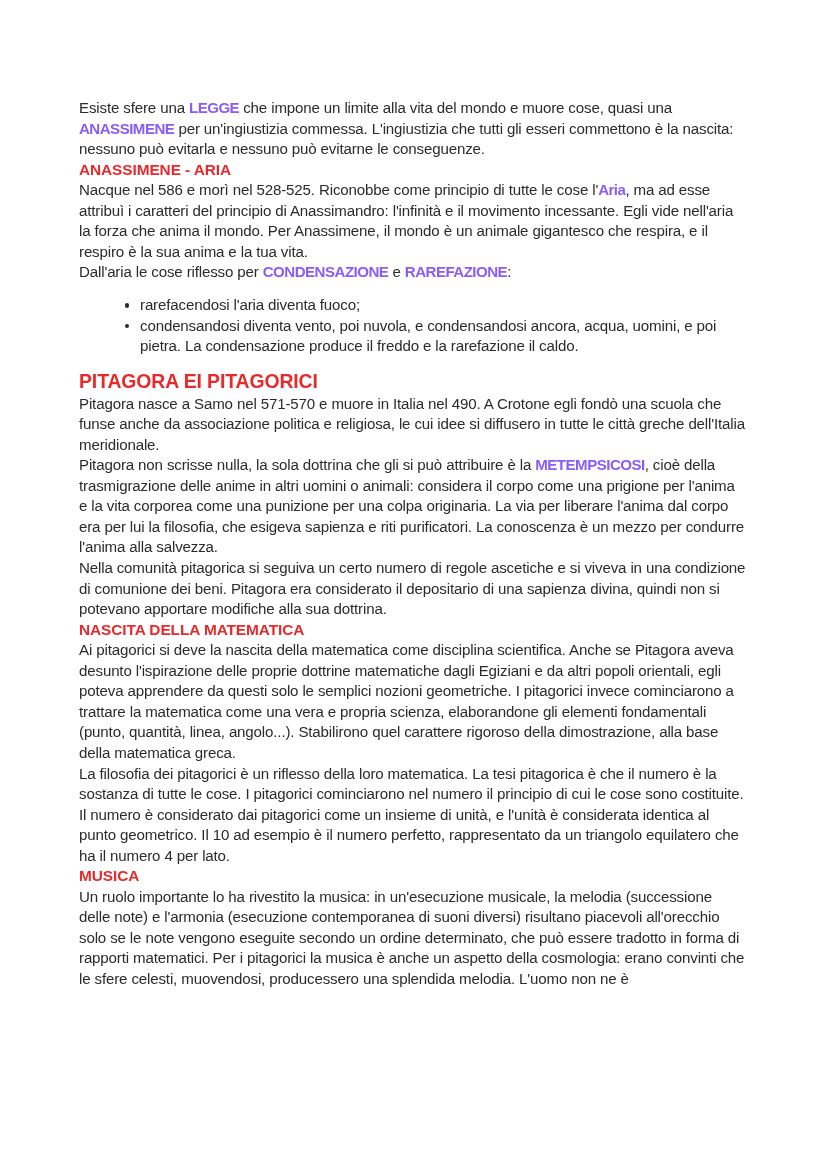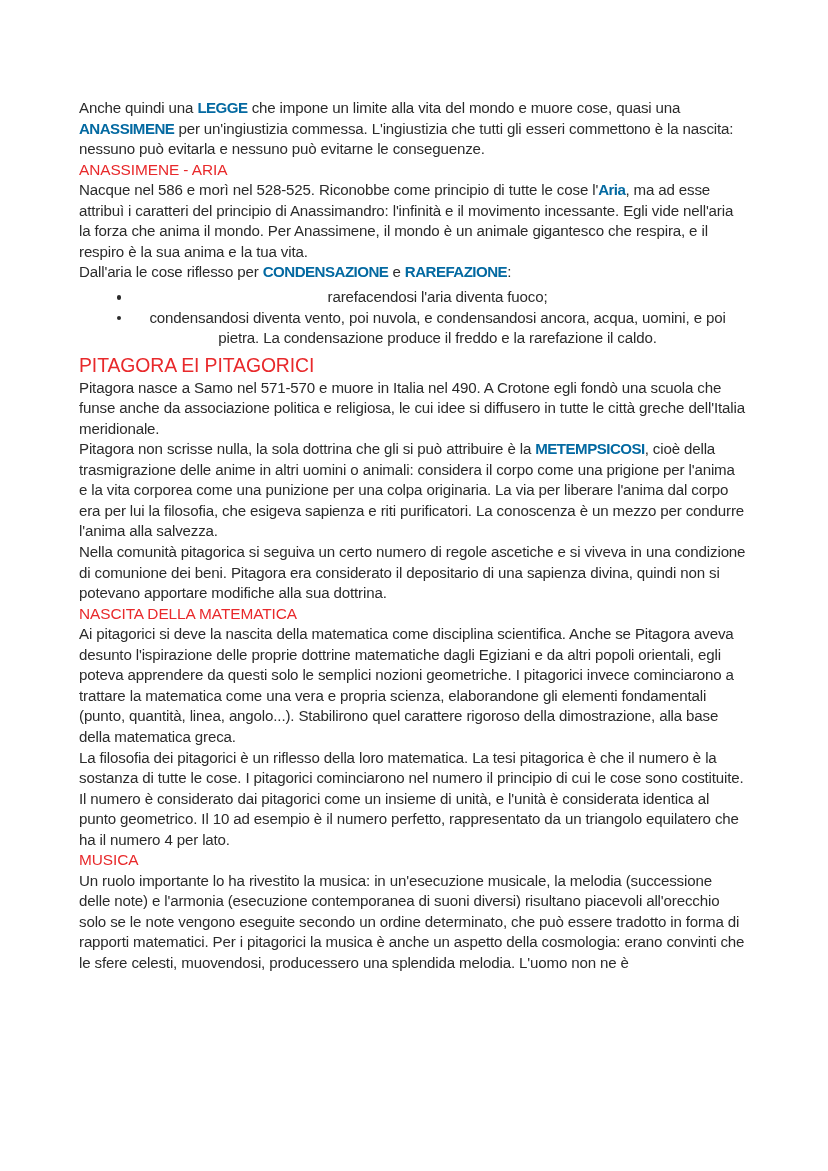--- a/index.html
+++ b/index.html
@@ -37,46 +37,45 @@
     line-height: 20.55px;
     color: #2b2b2b;
     letter-spacing: -0.01em;
     text-align: left;
     word-spacing: 0.002em;
   }
 
   p.para b,
   p.para strong {
     font-weight: 700;
-    color: #0369a1;
+    color: #8b5cf6;
     font-stretch: condensed;
     letter-spacing: -0.035em;
   }
 
   h2.heading {
     margin: 0;
-    font-weight: 400;
+    font-weight: 700;
     color: #e8292b;
     line-height: 20.55px;
     letter-spacing: -0.005em;
   }
   h2.heading.size-lg {
     font-size: 19.4px;
     line-height: 25px;
   }
   h2.heading.size-sm {
     font-size: 15.4px;
     line-height: 20.6px;
   }
 
   ul.bullets {
-    margin: 4px;
+    margin: 12px;
     padding: 0;
     list-style: none;
-    text-align: center;
   }
   ul.bullets > li {
     position: relative;
     margin: 0;
     padding-left: 49px;
     font-size: 15.1px;
     line-height: 20.55px;
     color: #2b2b2b;
     letter-spacing: -0.01em;
   }
@@ -89,21 +88,21 @@
     height: 4.2px;
     border-radius: 50%;
     background: #2b2b2b;
   }
 </style>
 </head>
 <body>
 
 <div class="page">
   <div class="doc-body">
-      <p class="para"><span>Anche quindi una </span><b>LEGGE</b><span> che impone un limite alla vita del mondo e muore cose, quasi una </span><b>ANASSIMENE</b><span> per un'ingiustizia commessa. L'ingiustizia che tutti gli esseri commettono è la nascita: nessuno può evitarla e nessuno può evitarne le conseguenze.</span></p>
+      <p class="para"><span>Esiste sfere una </span><b>LEGGE</b><span> che impone un limite alla vita del mondo e muore cose, quasi una </span><b>ANASSIMENE</b><span> per un'ingiustizia commessa. L'ingiustizia che tutti gli esseri commettono è la nascita: nessuno può evitarla e nessuno può evitarne le conseguenze.</span></p>
       <h2 class="heading size-sm">ANASSIMENE - ARIA</h2>
       <p class="para"><span>Nacque nel 586 e morì nel 528-525. Riconobbe come principio di tutte le cose l'</span><b>Aria</b><span>, ma ad esse attribuì i caratteri del principio di Anassimandro: l'infinità e il movimento incessante. Egli vide nell'aria la forza che anima il mondo. Per Anassimene, il mondo è un animale gigantesco che respira, e il respiro è la sua anima e la tua vita.</span></p>
       <p class="para"><span>Dall'aria le cose riflesso per </span><b>CONDENSAZIONE</b><span> e </span><b>RAREFAZIONE</b><span>:</span></p>
       <ul class="bullets">
         <li>rarefacendosi l'aria diventa fuoco;</li>
         <li>condensandosi diventa vento, poi nuvola, e condensandosi ancora, acqua, uomini, e poi pietra. La condensazione produce il freddo e la rarefazione il caldo.</li>
       </ul>
       <h2 class="heading size-lg">PITAGORA EI PITAGORICI</h2>
       <p class="para"><span>Pitagora nasce a Samo nel 571-570 e muore in Italia nel 490. A Crotone egli fondò una scuola che funse anche da associazione politica e religiosa, le cui idee si diffusero in tutte le città greche dell'Italia meridionale.</span></p>
       <p class="para"><span>Pitagora non scrisse nulla, la sola dottrina che gli si può attribuire è la </span><b>METEMPSICOSI</b><span>, cioè della trasmigrazione delle anime in altri uomini o animali: considera il corpo come una prigione per l'anima e la vita corporea come una punizione per una colpa originaria. La via per liberare l'anima dal corpo era per lui la filosofia, che esigeva sapienza e riti purificatori. La conoscenza è un mezzo per condurre l'anima alla salvezza.</span></p>

